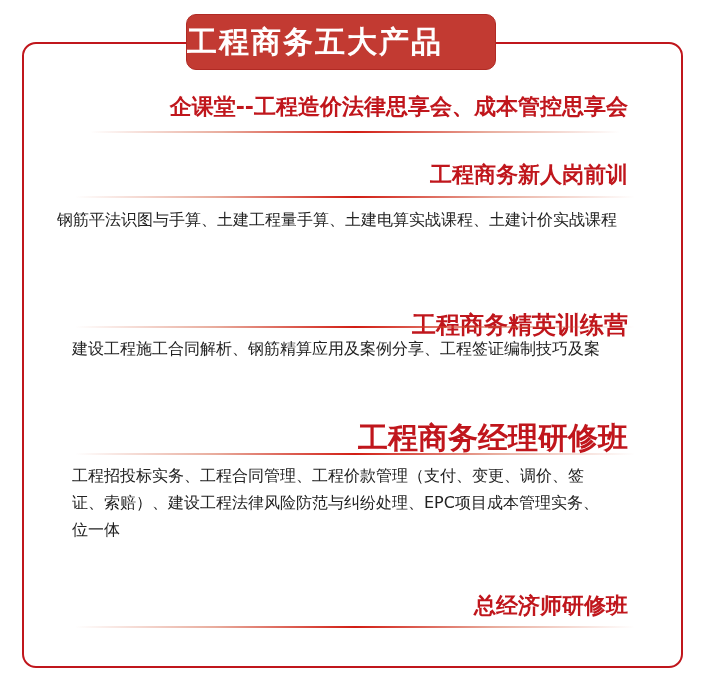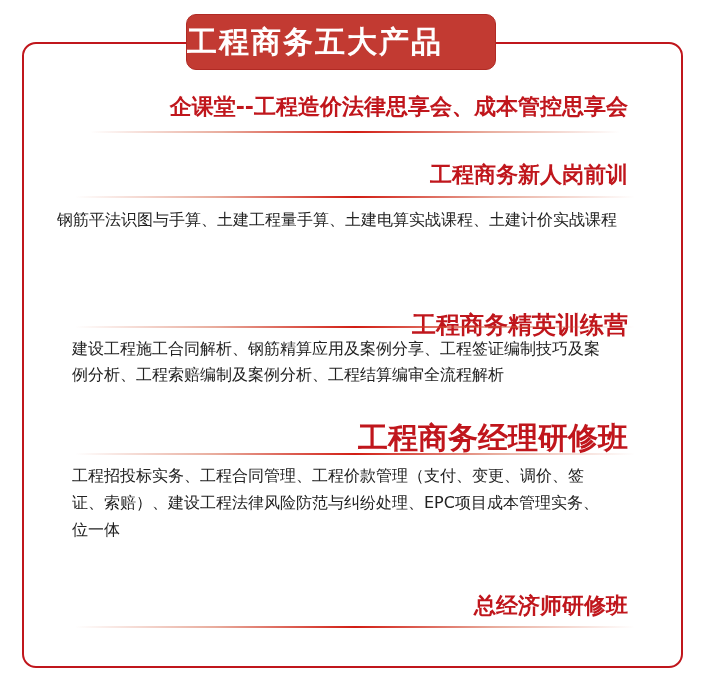--- a/index.html
+++ b/index.html
@@ -77,21 +77,20 @@
 <div class="section-title" style="top:160px; font-size:22px;">工程商务新人岗前训</div>
 <div class="underline" style="left:75px; top:196px; width:560px;"></div>
 <div class="body-text" style="left:57px; top:207px;">
   <div>钢筋平法识图与手算、土建工程量手算、土建电算实战课程、土建计价实战课程</div>
 </div>
 
 <div class="section-title" style="top:289px; font-size:24px;margin-top:20px;">工程商务精英训练营</div>
 <div class="underline" style="left:75px; top:326px; width:560px;"></div>
 <div class="body-text" style="left:72px; top:336px;">
   <div>建设工程施工合同解析、钢筋精算应用及案例分享、工程签证编制技巧及案</div>
-  <div>例分析、工程索赔编制及案例分析、工程结算编审全流程解析</div>
 </div>
 
 <div class="section-title" style="top:418px; font-size:30px;">工程商务经理研修班</div>
 <div class="underline" style="left:75px; top:453px; width:560px;"></div>
 <div class="body-text" style="left:72px; top:462px; line-height:27px;">
   <div>工程招投标实务、工程合同管理、工程价款管理（支付、变更、调价、签</div>
   <div>证、索赔）、建设工程法律风险防范与纠纷处理、EPC项目成本管理实务、</div>
   <div>位一体</div>
 </div>
 

